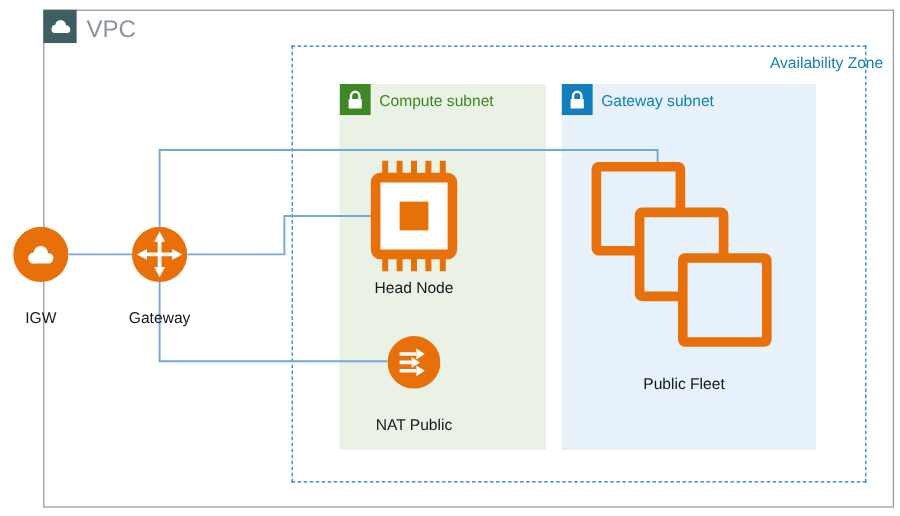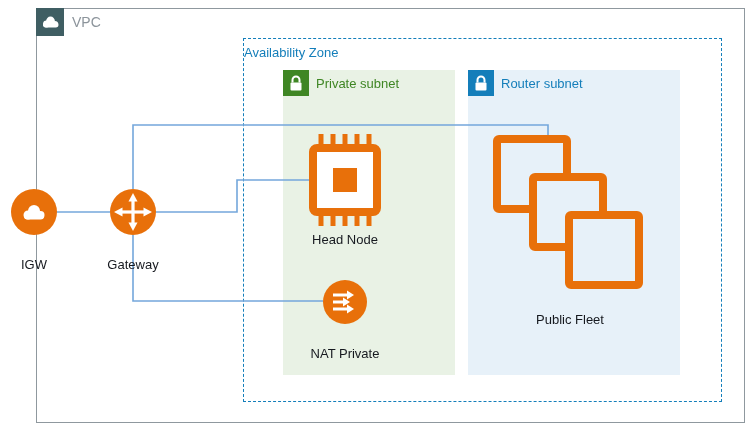--- a/index.html
+++ b/index.html
@@ -4,23 +4,23 @@
 <style>
   html,body{margin:0;padding:0;background:#fff;}
   .canvas{
     position:relative;width:750px;height:430px;background:#fff;overflow:hidden;
     font-family:"Liberation Sans","DejaVu Sans",sans-serif;
     color:var(--text);
   }
   
   .vpc-box{position:absolute;left:36px;top:8px;width:707px;height:413px;border:1px solid var(--border);z-index:0;}
   .vpc-badge{position:absolute;left:36px;top:8px;width:28px;height:28px;z-index:5;line-height:0;}
-  .vpc-label{position:absolute;left:72px;top:14px;font-size:14px;color:var(--gray-label);z-index:5;}
+  .vpc-label{position:absolute;left:72px;top:14px;font-size:20px;color:var(--gray-label);z-index:5;}
   .az-box{position:absolute;left:243px;top:38px;width:477px;height:362px;border:1.4px dashed var(--blue);z-index:1;}
-  .az-label{position:absolute;left:0;top:6px;width:100%;text-align:left;font-size:13px;color:var(--blue);}
+  .az-label{position:absolute;left:15px;top:6px;width:100%;text-align:right;font-size:13px;color:var(--blue);}
   .subnet{position:absolute;top:70px;height:305px;z-index:1;}
   .subnet.public{left:283px;width:172px;background:var(--public-fill);}
   .subnet.private{left:468px;width:212px;background:var(--private-fill);}
   .subnet-badge{position:absolute;left:0;top:0;width:26px;height:26px;line-height:0;}
   .subnet-label{position:absolute;left:33px;top:6px;font-size:13px;white-space:nowrap;}
   .subnet.public .subnet-label{color:var(--green);}
   .subnet.private .subnet-label{color:var(--blue);}
   
   .wires{position:absolute;left:0;top:0;z-index:2;pointer-events:none;}
   .wires path{stroke:var(--line);stroke-width:1.6;fill:none;}
@@ -72,32 +72,32 @@
   </div>
 
   <div class="subnet public">
     <div class="subnet-badge">
       <svg viewBox="0 0 26 26" width="26" height="26">
         <rect width="26" height="26" class="f-green"></rect>
         <path d="M9.5 12.5 V10 a3.5 3.5 0 0 1 7 0 v2.5" class="lock-shackle"></path>
         <rect x="7.5" y="12.5" width="11" height="8" rx="1" fill="#fff"></rect>
       </svg>
     </div>
-    <div class="subnet-label">Private subnet</div>
+    <div class="subnet-label">Compute subnet</div>
   </div>
 
   <div class="subnet private">
     <div class="subnet-badge">
       <svg viewBox="0 0 26 26" width="26" height="26">
         <rect width="26" height="26" class="f-blue"></rect>
         <path d="M9.5 12.5 V10 a3.5 3.5 0 0 1 7 0 v2.5" class="lock-shackle"></path>
         <rect x="7.5" y="12.5" width="11" height="8" rx="1" fill="#fff"></rect>
       </svg>
     </div>
-    <div class="subnet-label">Router subnet</div>
+    <div class="subnet-label">Gateway subnet</div>
   </div>
 
   <svg class="wires" width="750" height="430" viewBox="0 0 750 430">
     <path d="M57 212 H110"></path>
     <path d="M133 189 V125 H548 V140"></path>
     <path d="M156 212 H237 V180 H313"></path>
     <path d="M133 235 V301 H323"></path>
   </svg>
 
   <div class="node igw">
@@ -153,21 +153,21 @@
       <circle cx="22" cy="22" r="22" class="f-orange"></circle>
       <g class="nat-glyph">
         <line x1="10" y1="15" x2="24" y2="15"></line>
         <polygon points="24,10.5 24,19.5 31,15"></polygon>
         <line x1="10" y1="22" x2="20" y2="22"></line>
         <polygon points="20,17.5 20,26.5 27,22"></polygon>
         <line x1="10" y1="29" x2="24" y2="29"></line>
         <polygon points="24,24.5 24,33.5 31,29"></polygon>
       </g>
     </svg>
-    <div class="node-label">NAT Private</div>
+    <div class="node-label">NAT Public</div>
   </div>
 
   <div class="node fleet">
     <svg viewBox="0 0 156 156" width="156" height="156">
       <rect x="5" y="5" width="70" height="70" rx="2" class="fleet-sq"></rect>
       <rect x="41" y="43" width="70" height="70" rx="2" class="fleet-sq"></rect>
       <rect x="77" y="81" width="70" height="70" rx="2" class="fleet-sq"></rect>
     </svg>
     <div class="node-label">Public Fleet</div>
   </div>

